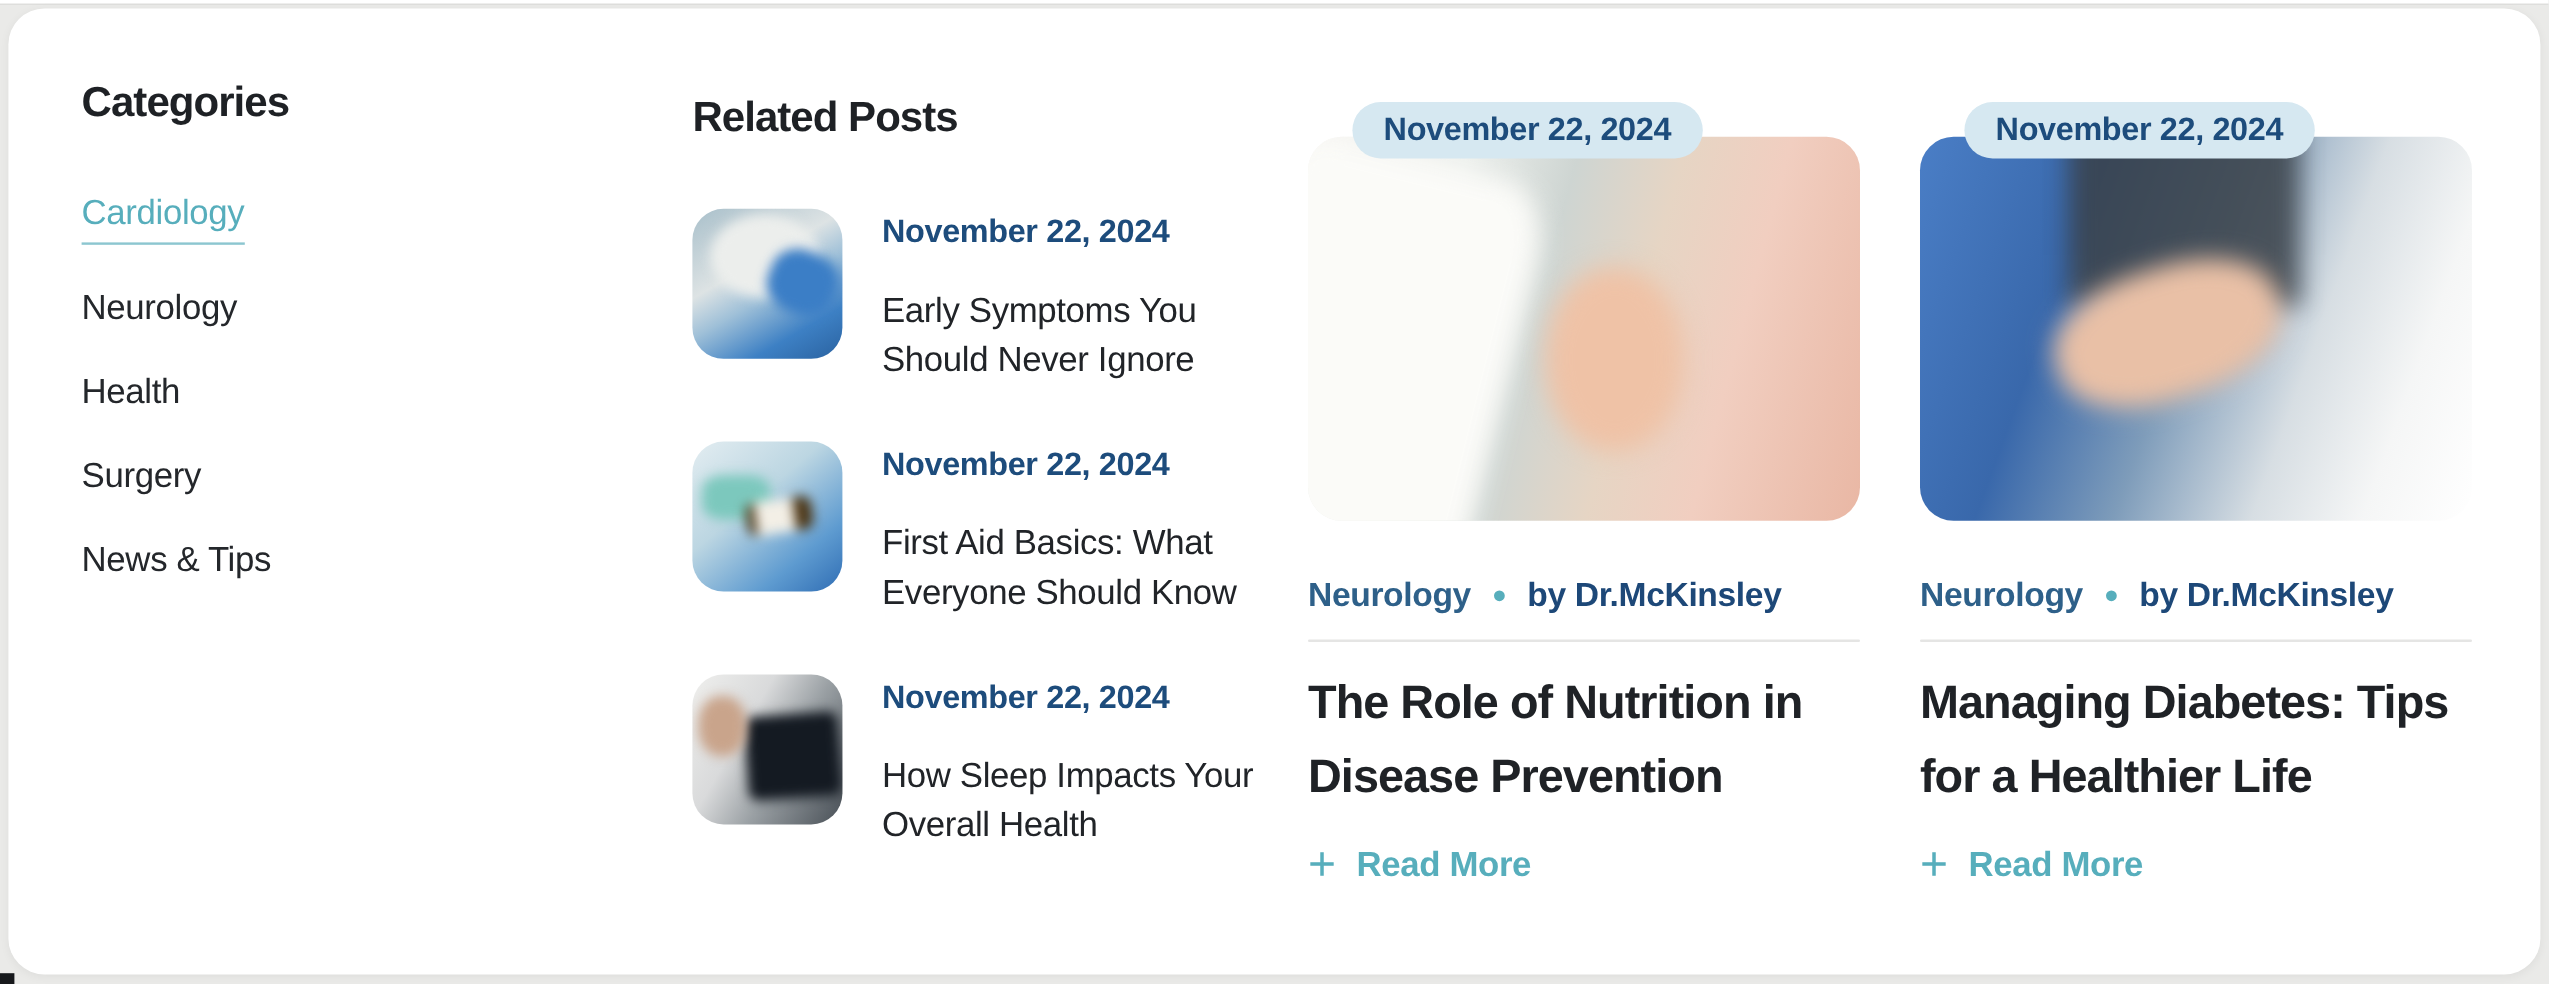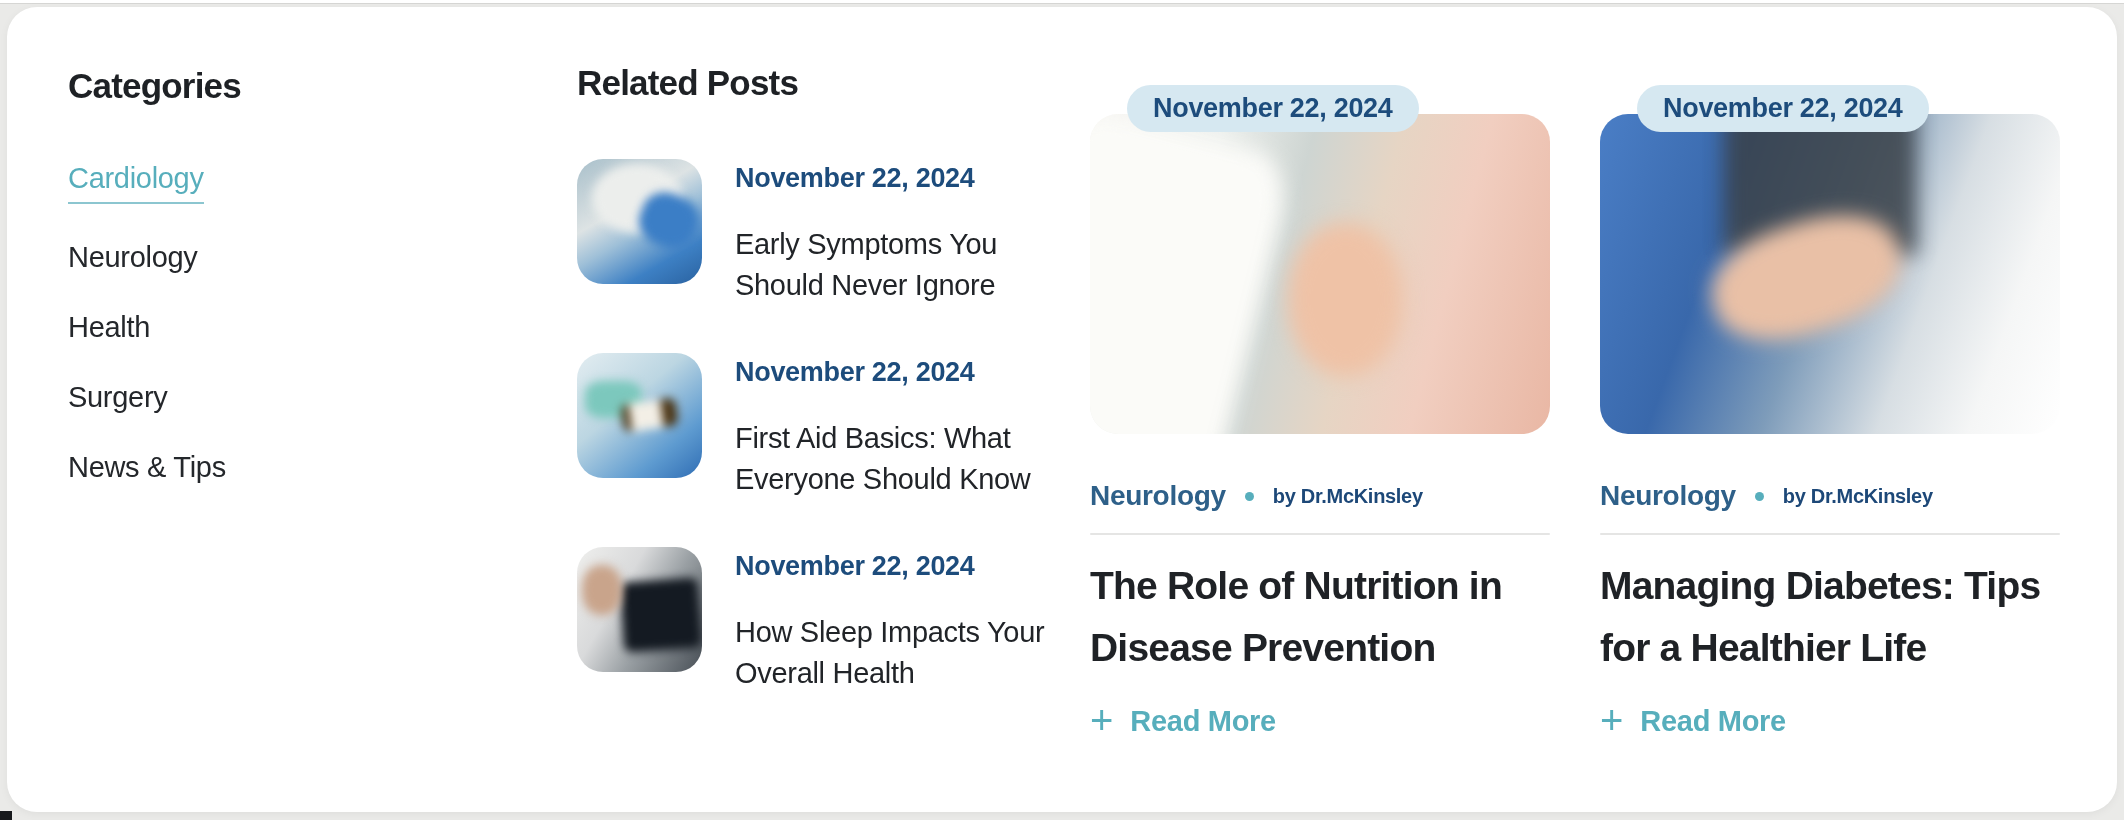--- a/index.html
+++ b/index.html
@@ -29,21 +29,21 @@
   .cat-list { list-style:none; margin-top:56px; }
   .cat-list li { margin-bottom:37px; }
   .cat-link {
     font-size:29px; font-weight:500; color:#24272b; text-decoration:none;
     letter-spacing:-0.3px; cursor:pointer; display:inline-block;
   }
   li.active .cat-link {
     color:#57aebc; border-bottom:2px solid #8cc6d0; padding-bottom:7px;
   }
   
-  .related { position:absolute; left:570px; top:56px; width:470px; }
+  .related { position:absolute; left:570px; top:71px; width:470px; }
   .post-list { margin-top:56px; }
   .post-item { display:flex; gap:33px; margin-bottom:47px; cursor:pointer; }
   .post-thumb {
     width:125px; height:125px; border-radius:26px; flex:0 0 auto;
     position:relative; overflow:hidden;
   }
   .post-thumb::before, .post-thumb::after { content:""; position:absolute; filter:blur(5px); }
   .thumb-1 { background:linear-gradient(150deg,#a8bfca 0%,#dde3e4 38%,#9fc0d8 55%,#3d80c4 78%,#2a62a0 100%); }
   .thumb-1::before { width:72%; height:55%; left:12%; top:4%; background:#eceeec; border-radius:50%; }
   .thumb-1::after  { width:46%; height:42%; right:4%; top:28%; background:#3b7ec6; border-radius:42%; transform:rotate(22deg); }
@@ -76,21 +76,21 @@
   .card-img::before, .card-img::after { content:""; position:absolute; filter:blur(10px); }
   .img-1 { background:linear-gradient(105deg,#f6f4f1 0%,#ecefec 25%,#ced5d2 42%,#e6d5c4 58%,#f1cec0 74%,#e9b7a4 100%); }
   .img-1::before { left:-14%; top:4%; width:50%; height:110%; background:#fbfbf8; transform:rotate(14deg); border-radius:18%; }
   .img-1::after  { width:25%; height:48%; left:43%; top:34%; background:#efc2a6; border-radius:48%; }
   .img-2 { background:linear-gradient(110deg,#4a7ec6 0%,#3968ab 28%,#7e9cba 48%,#d7dee3 68%,#f5f6f6 84%,#ffffff 100%); }
   .img-2::before { width:42%; height:48%; left:27%; top:-4%; background:#3a4148; opacity:.85; }
   .img-2::after  { width:42%; height:34%; left:24%; top:34%; background:#e9c0a6; border-radius:45%; transform:rotate(-18deg); }
   .meta { margin-top:46px; display:flex; align-items:center; gap:19px; }
   .meta .category { font-size:28px; font-weight:600; color:#2e6089; letter-spacing:-0.3px; cursor:pointer; }
   .meta .dot { width:9px; height:9px; border-radius:50%; background:#57aebc; }
-  .meta .author { font-size:20px; font-weight:600; color:#1d4878; letter-spacing:-0.3px; }
+  .meta .author { font-size:28px; font-weight:600; color:#1d4878; letter-spacing:-0.3px; }
   .divider { margin-top:21px; height:2px; background:#e5e5e4; border-radius:1px; }
   .card-title {
     margin-top:20px; font-size:39px; line-height:62px; font-weight:700;
     color:#1f2226; letter-spacing:-0.8px; cursor:pointer;
   }
   .read-more {
     margin-top:24px; display:inline-flex; align-items:center; gap:17px;
     color:#57aebc; cursor:pointer;
   }
   .read-more .plus { font-size:40px; font-weight:400; line-height:1; margin-top:-3px; }

